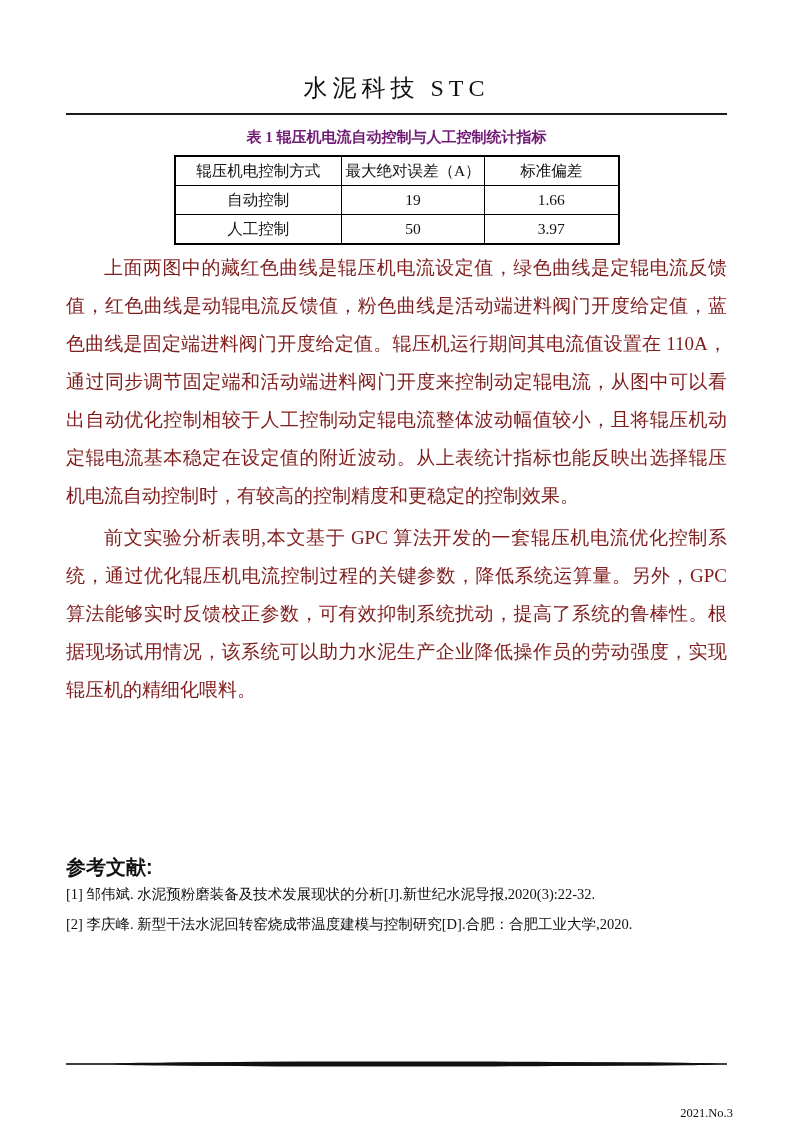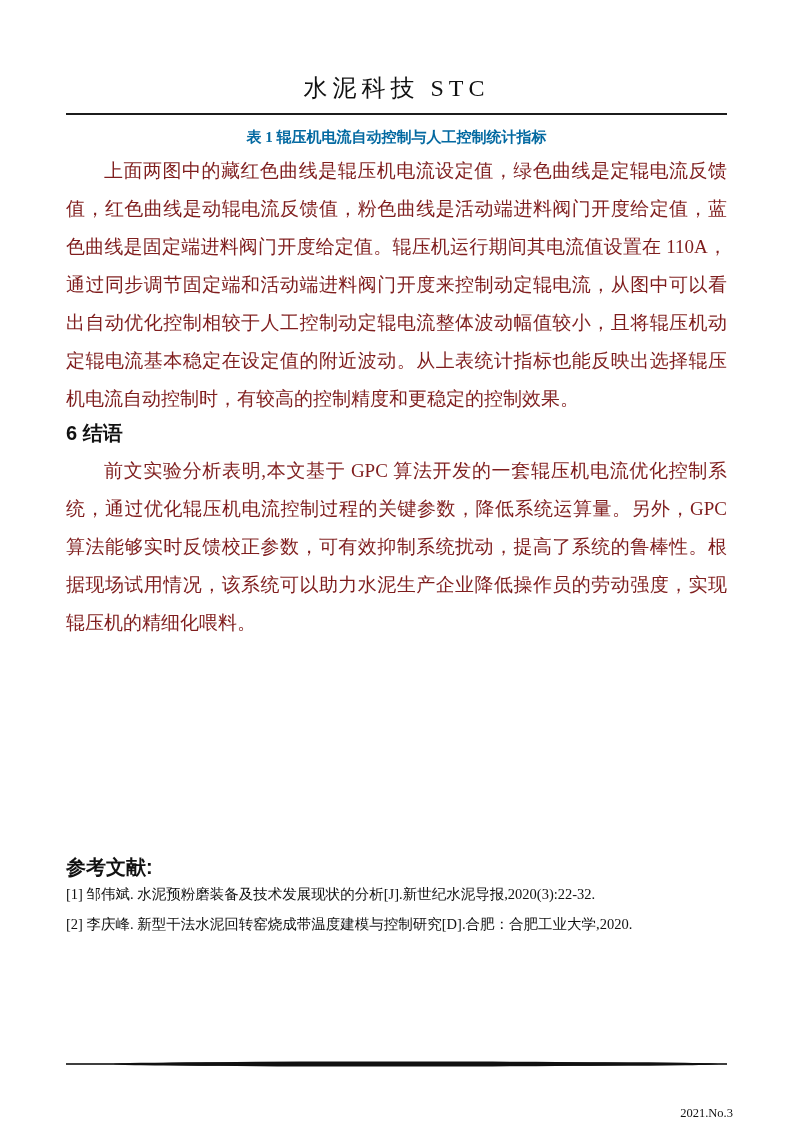--- a/index.html
+++ b/index.html
@@ -23,21 +23,21 @@
     margin:9px 66px 0 66px;
     border-top:2px solid #1c1c1c;
     height:0;
   }
   
   .table-caption{
     margin-top:11px;
     text-align:center;
     font-weight:bold;
     font-size:15px;line-height:22px;
-    color:#0369a1;
+    color:#701a75;
   }
   table.stats{
     margin:7px auto 0 auto;
     border-collapse:collapse;
     table-layout:fixed;
     width:444px;
     border:2px solid #000;
   }
   table.stats th,table.stats td{
     border:1.5px solid #000;
@@ -112,24 +112,49 @@
 <body>
 
 <div class="page">
 
   <div class="journal-title">水泥科技 STC</div>
 
   <div class="header-rule"></div>
 
   <div class="table-caption">表 1 辊压机电流自动控制与人工控制统计指标</div>
 
+  <table class="stats">
+    <colgroup>
+        <col class="col1">
+        <col class="col2">
+        <col class="col3">
+      </colgroup>
+    <thead>
+      <tr>
+        <th>辊压机电控制方式</th>
+        <th>最大绝对误差（A）</th>
+        <th>标准偏差</th>
+      </tr>
+    </thead>
+    <tbody>
+      <tr>
+        <td>自动控制</td>
+        <td>19</td>
+        <td>1.66</td>
+      </tr>
+      <tr>
+        <td>人工控制</td>
+        <td>50</td>
+        <td>3.97</td>
+      </tr>
+    </tbody>
+  </table>
 
   <p class="body-para">上面两图中的藏红色曲线是辊压机电流设定值，绿色曲线是定辊电流反馈值，红色曲线是动辊电流反馈值，粉色曲线是活动端进料阀门开度给定值，蓝色曲线是固定端进料阀门开度给定值。辊压机运行期间其电流值设置在 110A，通过同步调节固定端和活动端进料阀门开度来控制动定辊电流，从图中可以看出自动优化控制相较于人工控制动定辊电流整体波动幅值较小，且将辊压机动定辊电流基本稳定在设定值的附近波动。从上表统计指标也能反映出选择辊压机电流自动控制时，有较高的控制精度和更稳定的控制效果。</p>
 
-  <h2 class="section-heading">6 结语</h2>
 
   <p class="body-para">前文实验分析表明,本文基于 GPC 算法开发的一套辊压机电流优化控制系统，通过优化辊压机电流控制过程的关键参数，降低系统运算量。另外，GPC 算法能够实时反馈校正参数，可有效抑制系统扰动，提高了系统的鲁棒性。根据现场试用情况，该系统可以助力水泥生产企业降低操作员的劳动强度，实现辊压机的精细化喂料。</p>
 
   <div class="refs">
     <div class="refs-heading">参考文献:</div>
     <div class="ref-item">[1] 邹伟斌. 水泥预粉磨装备及技术发展现状的分析[J].新世纪水泥导报,2020(3):22-32.</div>
     <div class="ref-item">[2] 李庆峰. 新型干法水泥回转窑烧成带温度建模与控制研究[D].合肥：合肥工业大学,2020.</div>
   </div>
 
   <div class="footer-rule-wrap">

